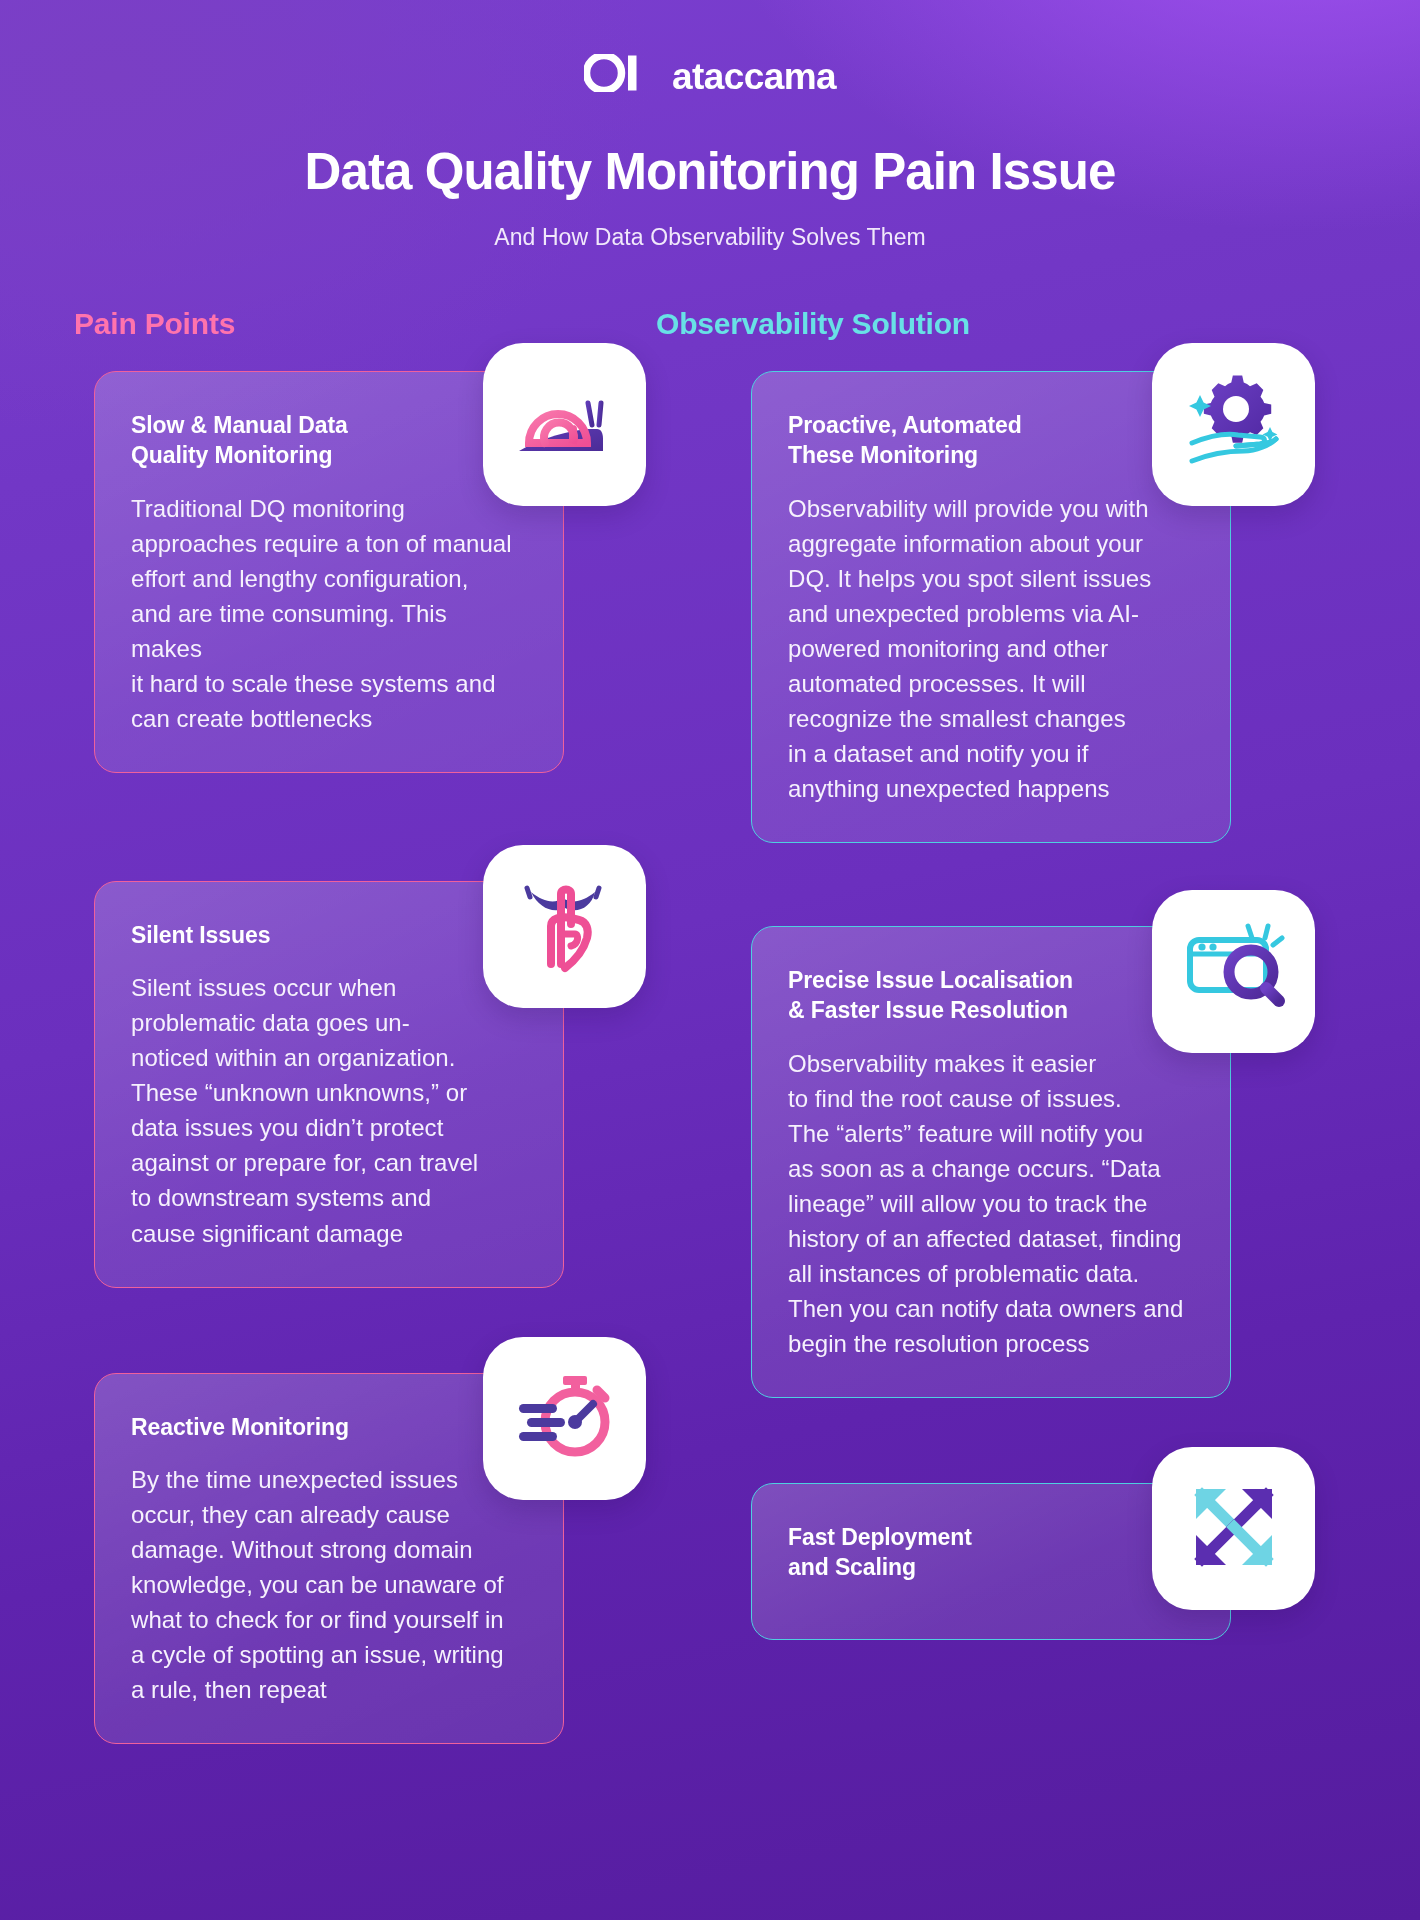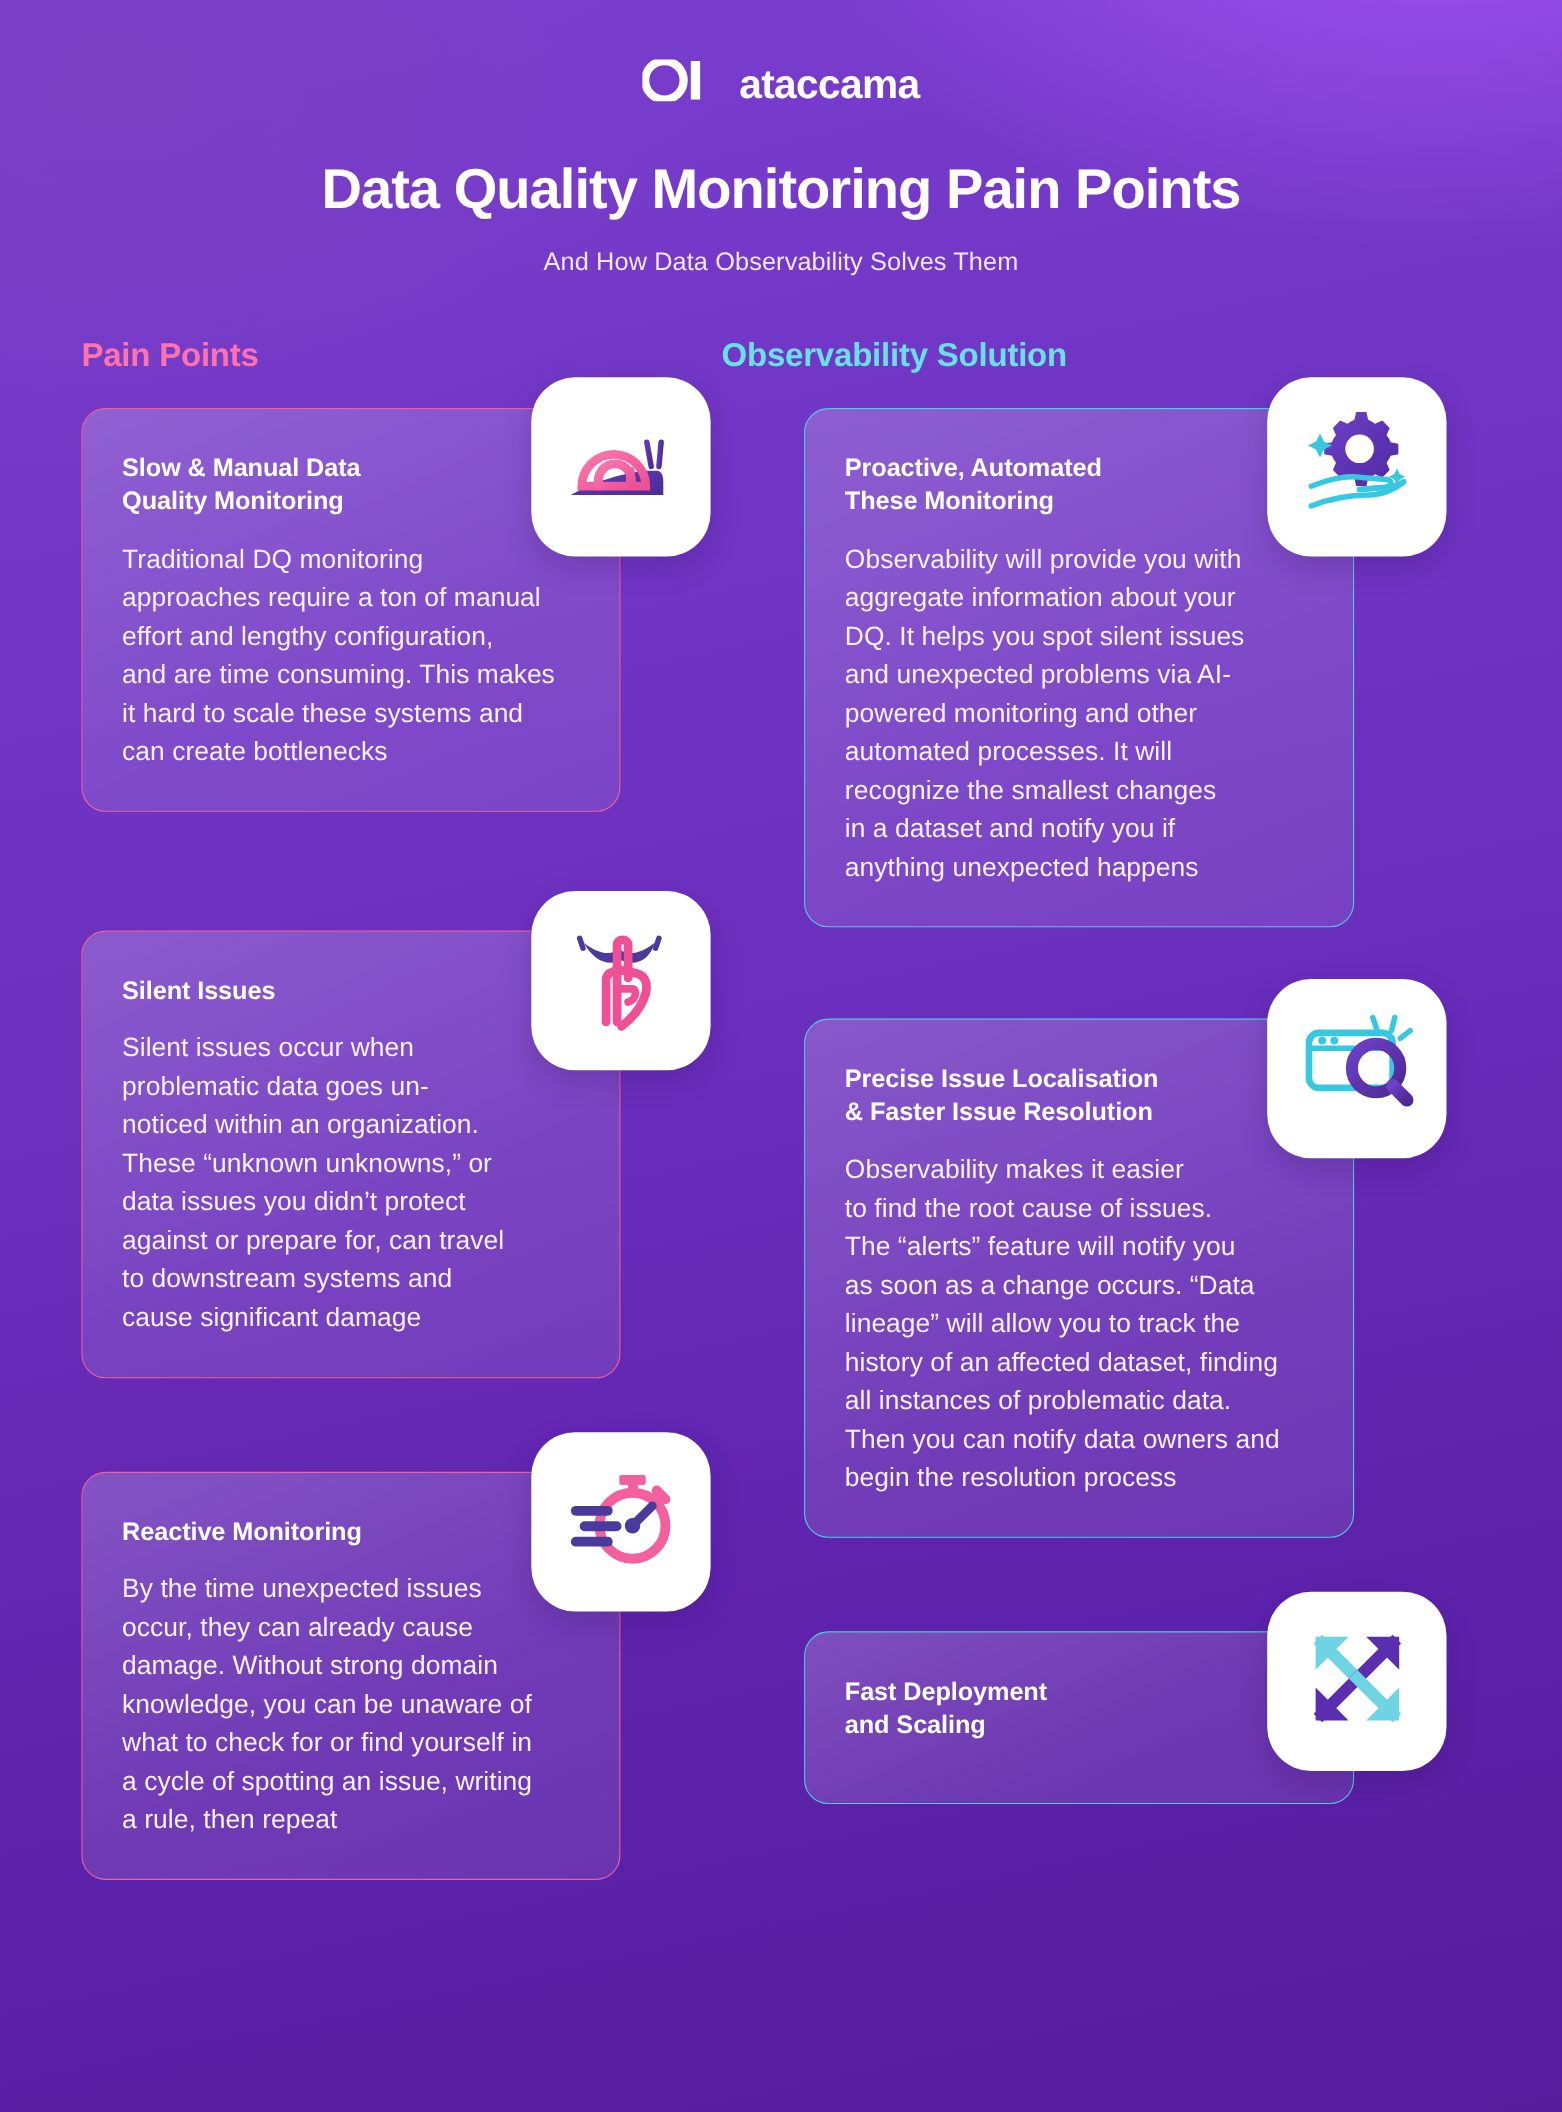--- a/index.html
+++ b/index.html
@@ -49,20 +49,21 @@
     column-gap: 167px;
   }
   .col { display: flex; flex-direction: column; }
 
   
   .card {
     position: relative;
     border-radius: 22px;
     padding: 38px 40px 36px 36px;
     background: linear-gradient(155deg, rgba(255,255,255,0.20) 0%, rgba(255,255,255,0.11) 60%, rgba(255,255,255,0.09) 100%);
+    margin-left: 20px;
   }
   .card.pain { border: 1.6px solid #f0609c; }
   .card.sol  { border: 1.6px solid #4fcfe0; }
 
   .card h3 {
     font-size: 23px; font-weight: 700; line-height: 1.32;
     letter-spacing: -0.1px; color: #ffffff;
     margin-bottom: 20px; white-space: pre-line;
   }
   .card p {
@@ -99,21 +100,21 @@
 <div class="header">
   <div class="logo-row">
     <span class="logo-mark">
       <svg width="60" height="38" viewBox="0 0 60 38">
         <circle cx="20" cy="19" r="17.5" fill="none" stroke="#fff" stroke-width="7.5"></circle>
         <rect x="44" y="1.5" width="8.5" height="35" rx="0" fill="#fff"></rect>
       </svg>
     </span>
     <span class="logo-word">ataccama</span>
   </div>
-  <h1 class="title">Data Quality Monitoring Pain Points</h1>
+  <h1 class="title">Data Quality Monitoring Pain Issue</h1>
   <p class="subtitle">And How Data Observability Solves Them</p>
 </div>
 
 <div class="board">
 
   <div class="col-heads">
     <div class="col-head left">Pain Points</div>
     <div class="col-head right">Observability Solution</div>
   </div>
 

